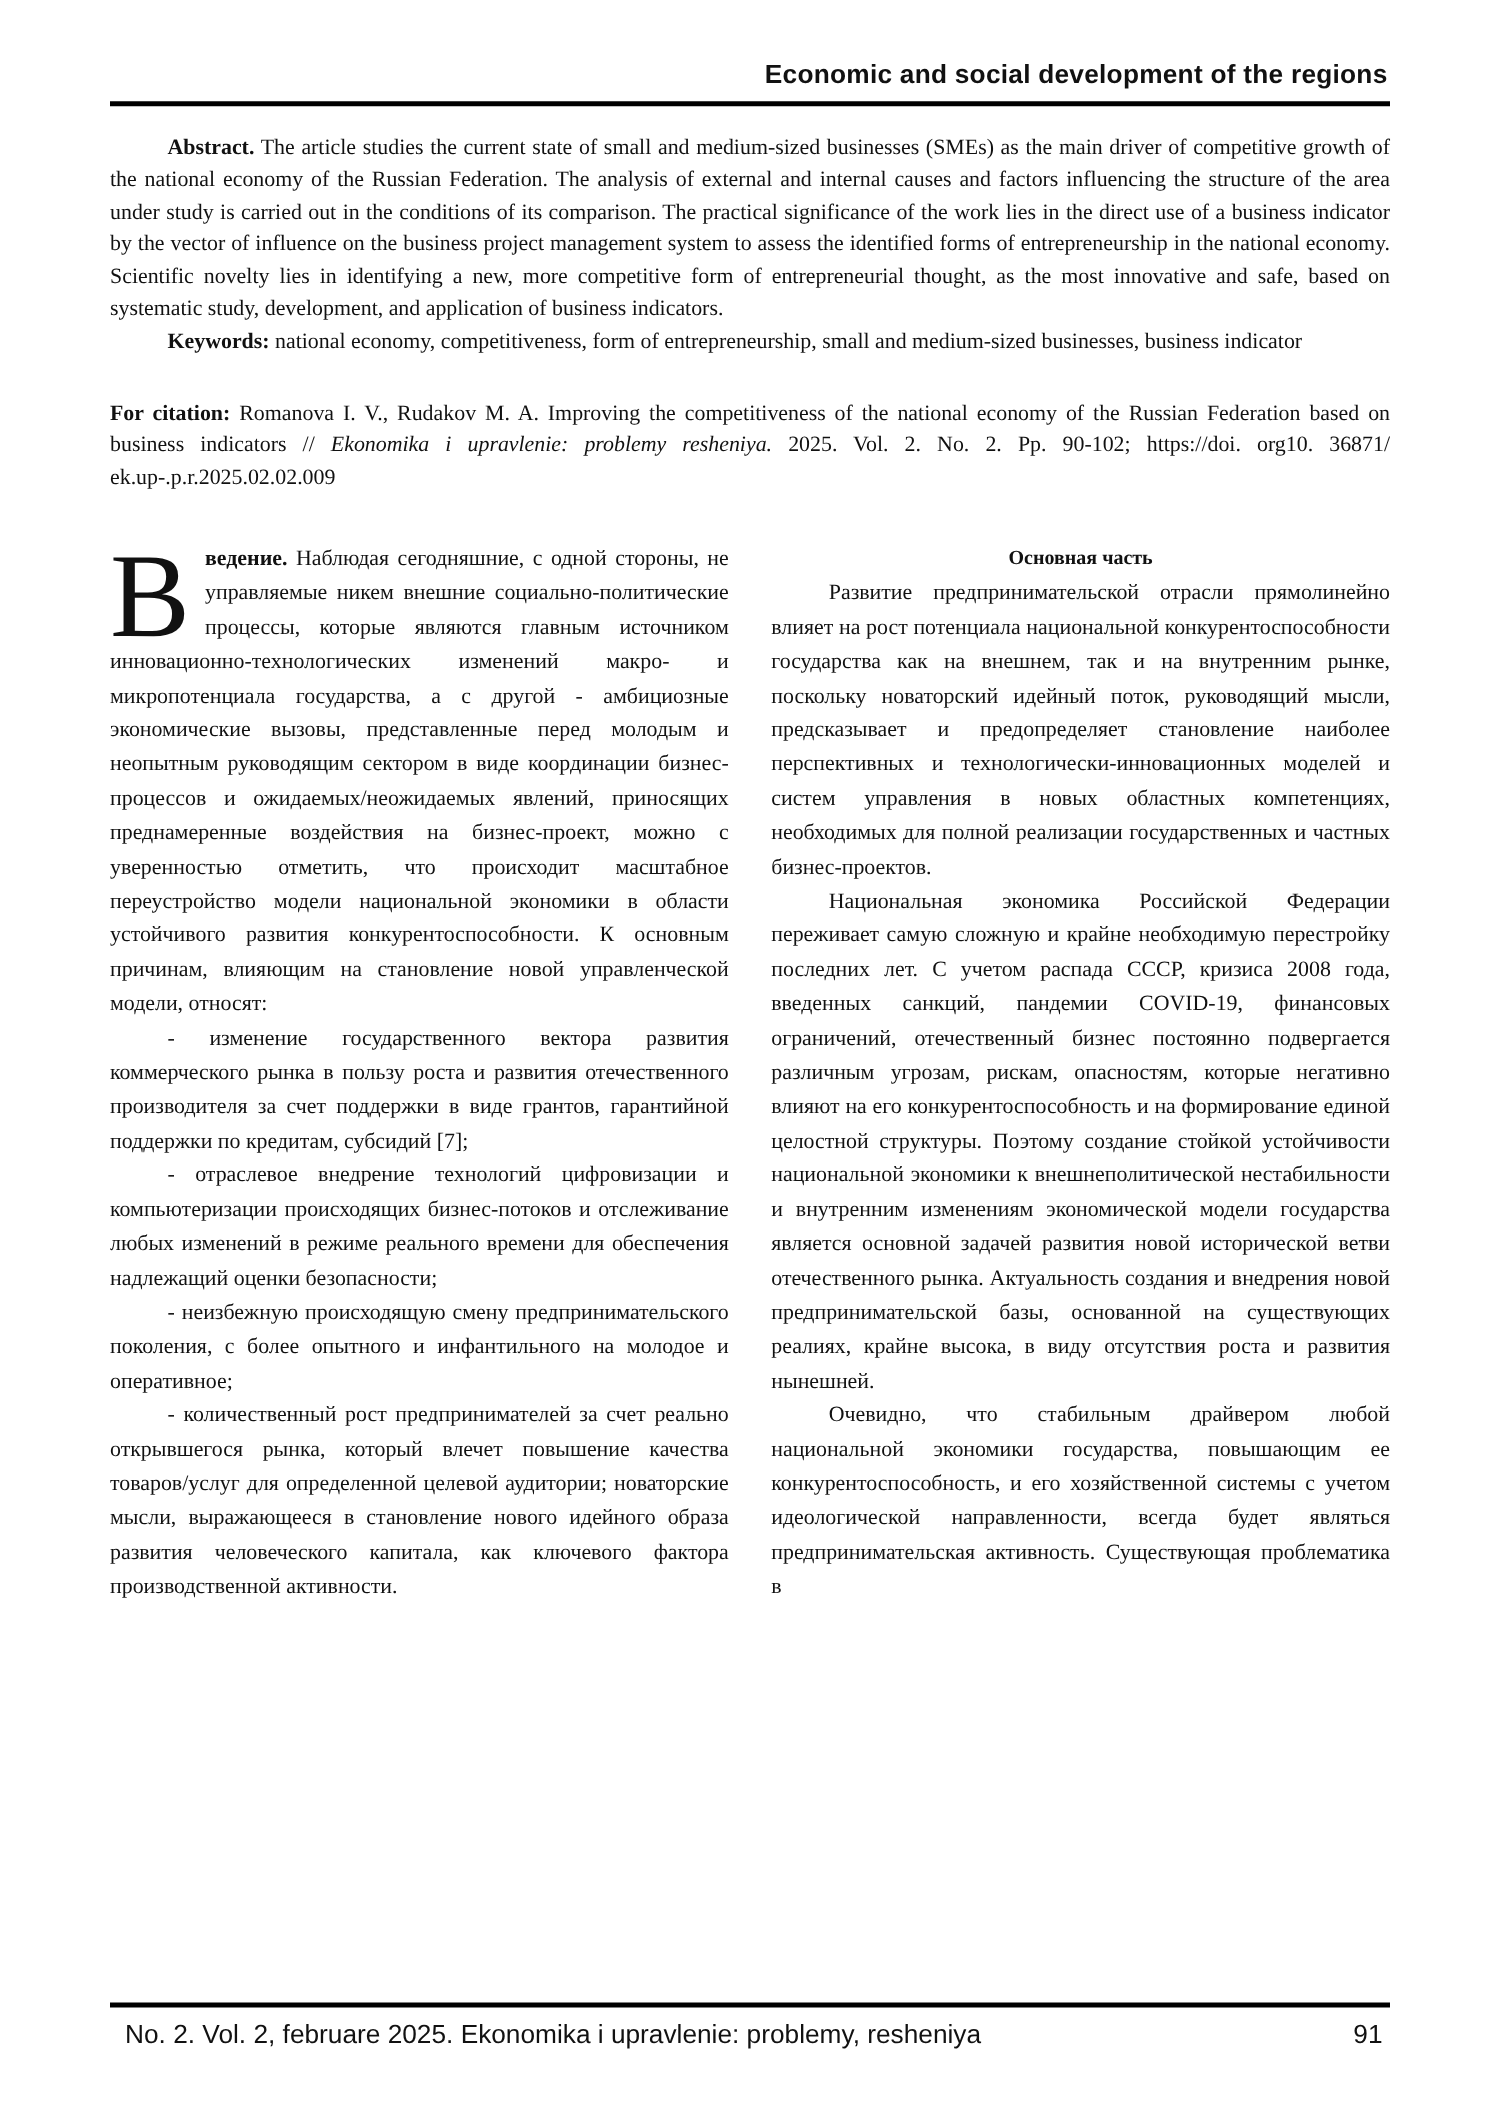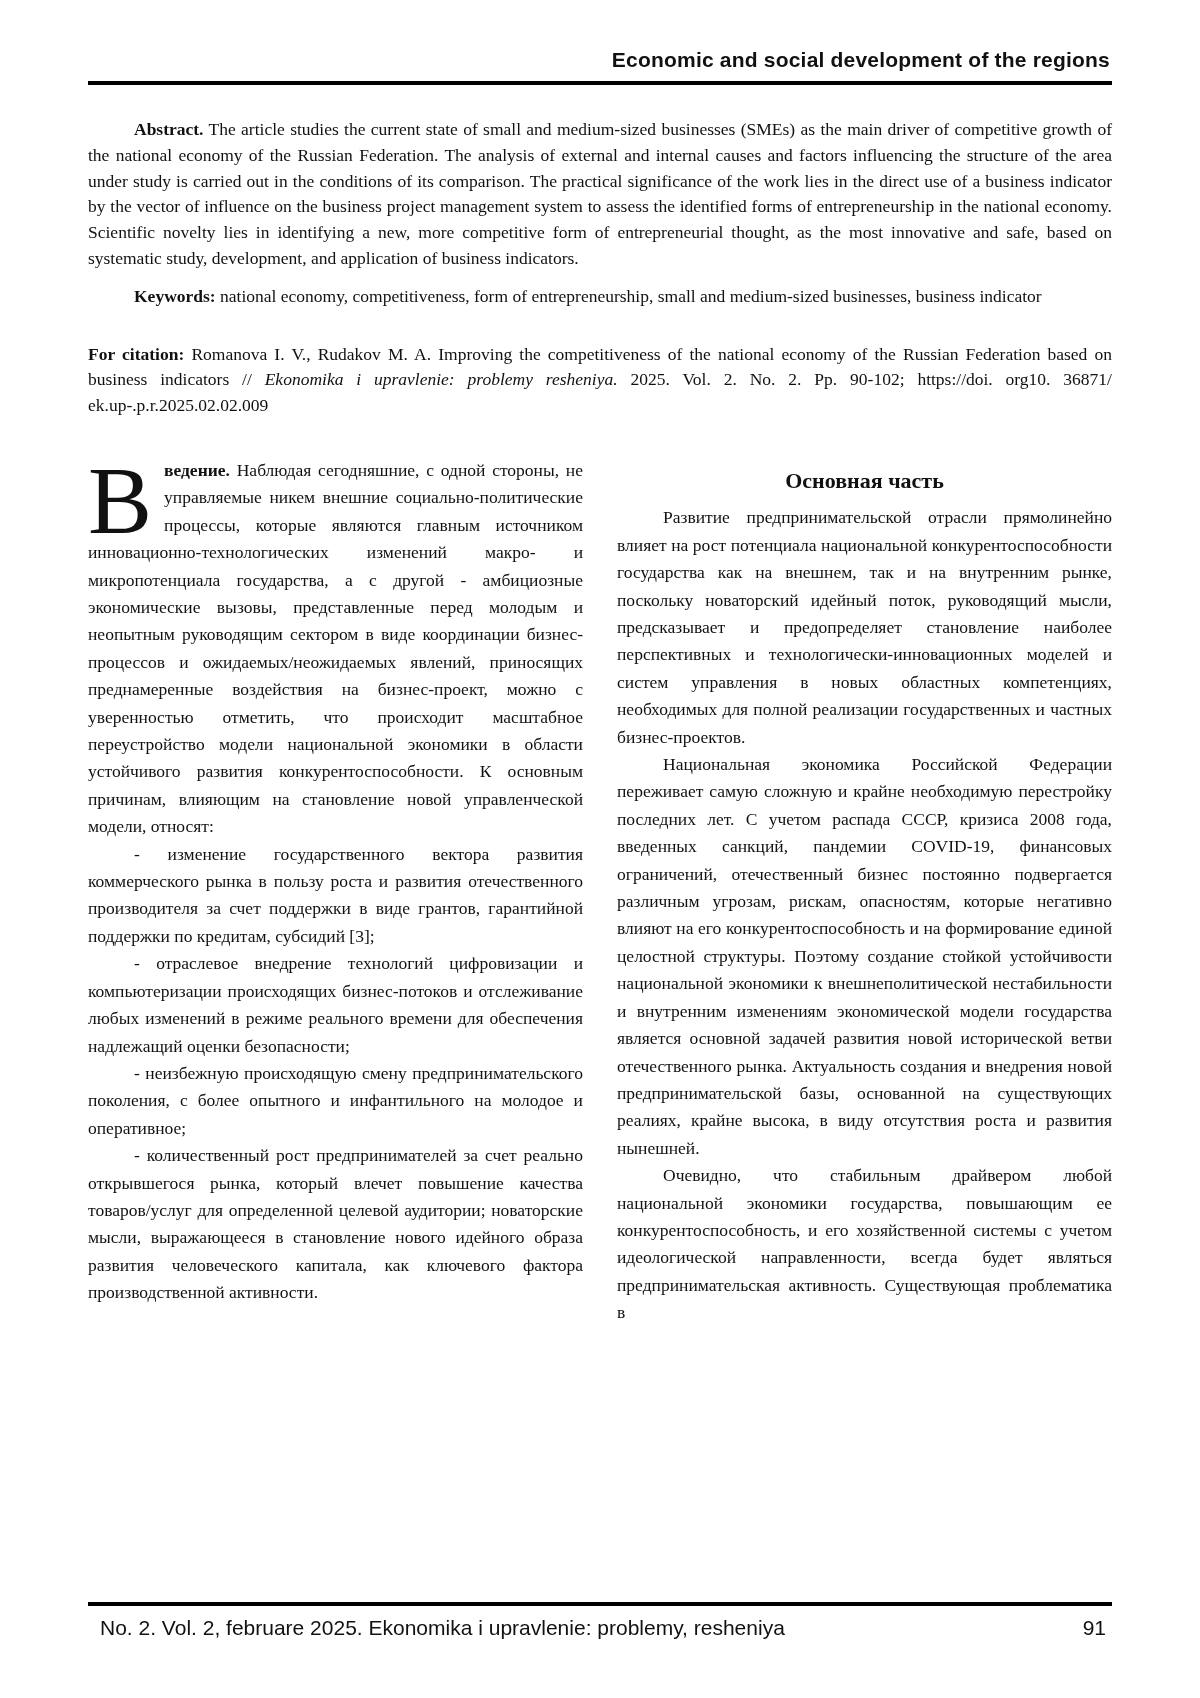--- a/index.html
+++ b/index.html
@@ -41,21 +41,21 @@
     text-align: justify;
     text-justify: inter-word;
   }
   .indent { text-indent: 46px; }
 
   
   .abstract-block {
     margin-top: 20px;
     line-height: 25.8px;
   }
-  .abstract-block .para { line-height: 25.8px; margin-top: 12px; }
+  .abstract-block .para { line-height: 25.8px; }
 
   
   .citation-block {
     margin-top: 32px;
     line-height: 25.8px;
   }
   .citation-block .para { line-height: 25.8px; }
 
   
   .columns {
@@ -75,22 +75,22 @@
   .col .para { line-height: 27.4px; }
   .dropcap {
     float: left;
     font-size: 96px;
     line-height: 76px;
     padding: 6px 12px 0 0;
     font-family: "Liberation Serif", "DejaVu Serif", serif;
   }
   .first-para { text-indent: 0; }
   .col-heading {
-    margin: 10px;
-    font-size: 22px;
+    margin: 0;
+    font-size: 16px;
     font-weight: bold;
     text-align: center;
     line-height: 27.4px;
   }
 
   
   .page-footer { margin-top: auto; }
   .footer-rule {
     height: 4px;
     background: #000000;
@@ -121,21 +121,21 @@
   </section>
 
   <section class="citation-block" lang="en">
     <p class="para"><b>For citation:</b> <span>Romanova I. V., Rudakov M. A. Improving the competitiveness of the national economy of the Russian Federation based on business indicators // </span><i>Ekonomika i upravlenie: problemy resheniya.</i><span> 2025. Vol. 2. No. 2. Pp. 90-102; https://doi. org10. 36871/ ek.up-.p.r.2025.02.02.009</span></p>
   </section>
 
   <section class="columns" lang="ru">
 
     <div class="col">
       <p class="para first-para"><span class="dropcap">В</span><b>ведение.</b> <span>Наблюдая сегодняшние, с одной стороны, не управляемые никем внешние социально-политические процессы, которые являются главным источником инновационно-технологических изменений макро- и микропотенциала государства, а с другой - амбициозные экономические вызовы, представленные перед молодым и неопытным руководящим сектором в виде координации бизнес-процессов и ожидаемых/неожидаемых явлений, приносящих преднамеренные воздействия на бизнес-проект, можно с уверенностью отметить, что происходит масштабное переустройство модели национальной экономики в области устойчивого развития конкурентоспособности. К основным причинам, влияющим на становление новой управленческой модели, относят:</span></p>
-      <p class="para indent">- изменение государственного вектора развития коммерческого рынка в пользу роста и развития отечественного производителя за счет поддержки в виде грантов, гарантийной поддержки по кредитам, субсидий [3];</p>
+      <p class="para indent">- изменение государственного вектора развития коммерческого рынка в пользу роста и развития отечественного производителя за счет поддержки в виде грантов, гарантийной поддержки по кредитам, субсидий [7];</p>
       <p class="para indent">- отраслевое внедрение технологий цифровизации и компьютеризации происходящих бизнес-потоков и отслеживание любых изменений в режиме реального времени для обеспечения надлежащий оценки безопасности;</p>
       <p class="para indent">- неизбежную происходящую смену предпринимательского поколения, с более опытного и инфантильного на молодое и оперативное;</p>
       <p class="para indent">- количественный рост предпринимателей за счет реально открывшегося рынка, который влечет повышение качества товаров/услуг для определенной целевой аудитории; новаторские мысли, выражающееся в становление нового идейного образа развития человеческого капитала, как ключевого фактора производственной активности.</p>
     </div>
 
     <div class="col">
       <p class="col-heading">Основная часть</p>
       <p class="para indent">Развитие предпринимательской отрасли прямолинейно влияет на рост потенциала национальной конкурентоспособности государства как на внешнем, так и на внутренним рынке, поскольку новаторский идейный поток, руководящий мысли, предсказывает и предопределяет становление наиболее перспективных и технологически-инновационных моделей и систем управления в новых областных компетенциях, необходимых для полной реализации государственных и частных бизнес-проектов.</p>
       <p class="para indent">Национальная экономика Российской Федерации переживает самую сложную и крайне необходимую перестройку последних лет. С учетом распада СССР, кризиса 2008 года, введенных санкций, пандемии COVID-19, финансовых ограничений, отечественный бизнес постоянно подвергается различным угрозам, рискам, опасностям, которые негативно влияют на его конкурентоспособность и на формирование единой целостной структуры. Поэтому создание стойкой устойчивости национальной экономики к внешнеполитической нестабильности и внутренним изменениям экономической модели государства является основной задачей развития новой исторической ветви отечественного рынка. Актуальность создания и внедрения новой предпринимательской базы, основанной на существующих реалиях, крайне высока, в виду отсутствия роста и развития нынешней.</p>
       <p class="para indent">Очевидно, что стабильным драйвером любой национальной экономики государства, повышающим ее конкурентоспособность, и его хозяйственной системы с учетом идеологической направленности, всегда будет являться предпринимательская активность. Существующая проблематика в</p>

